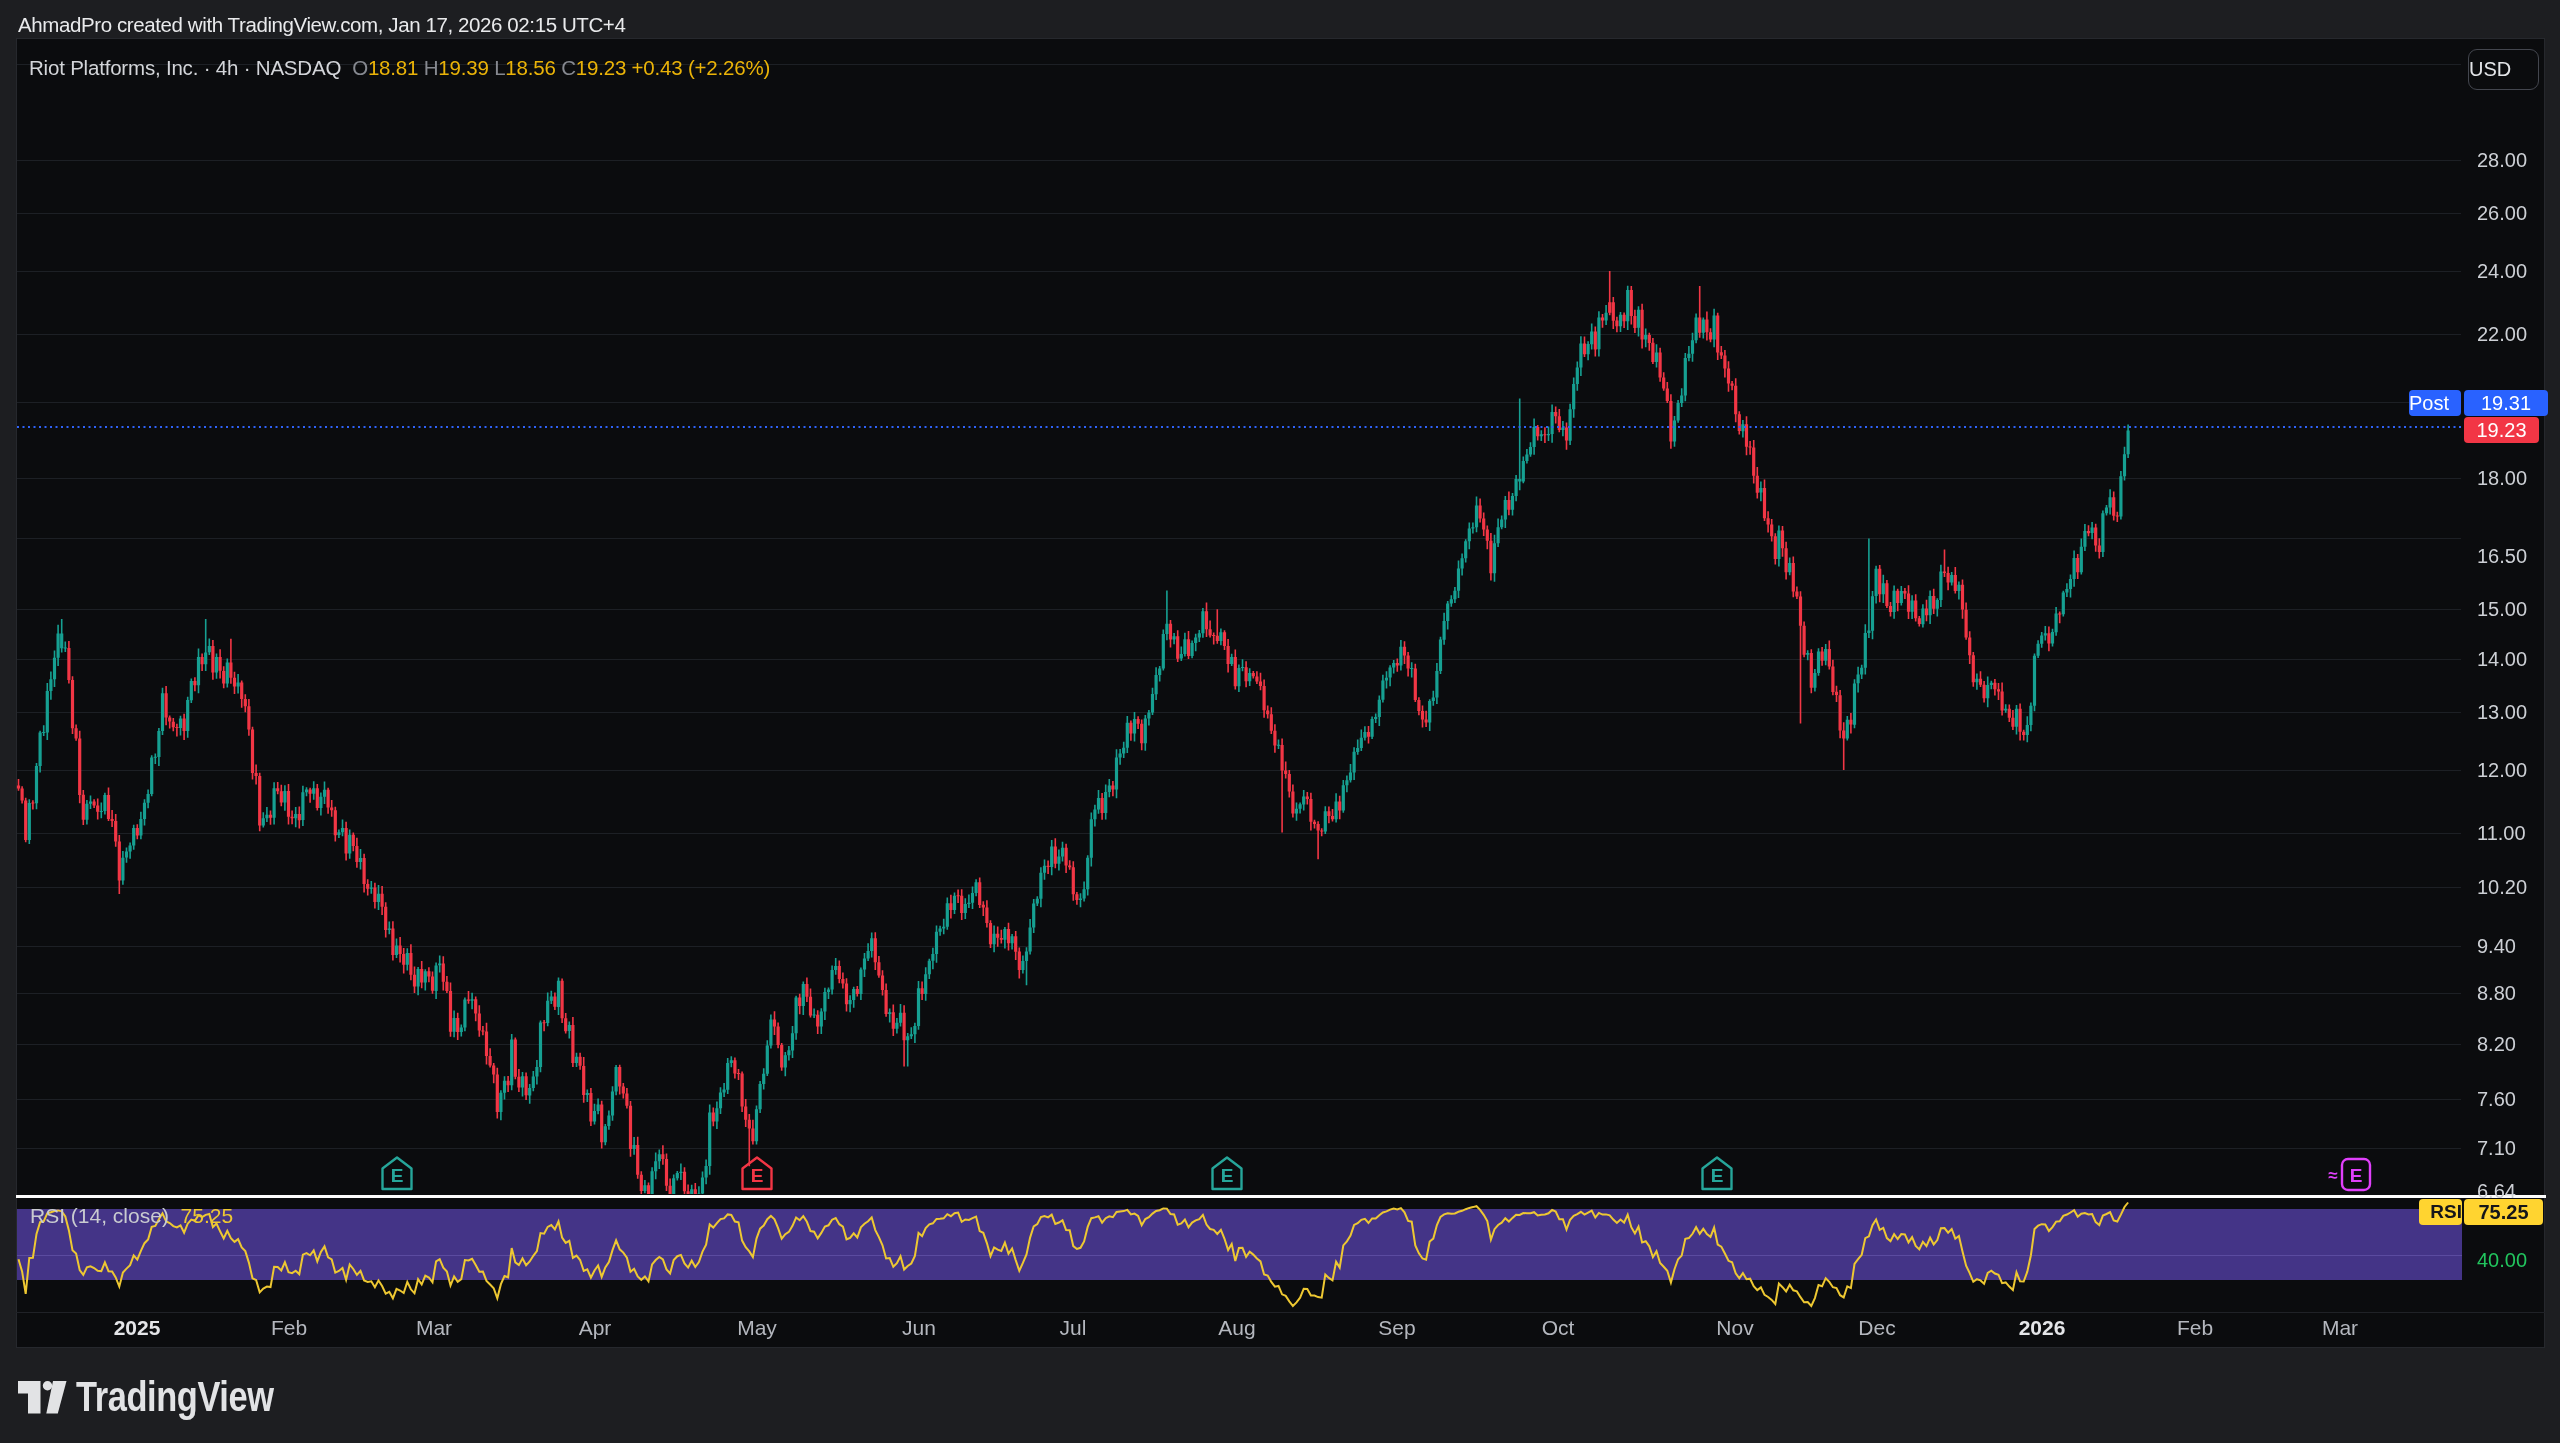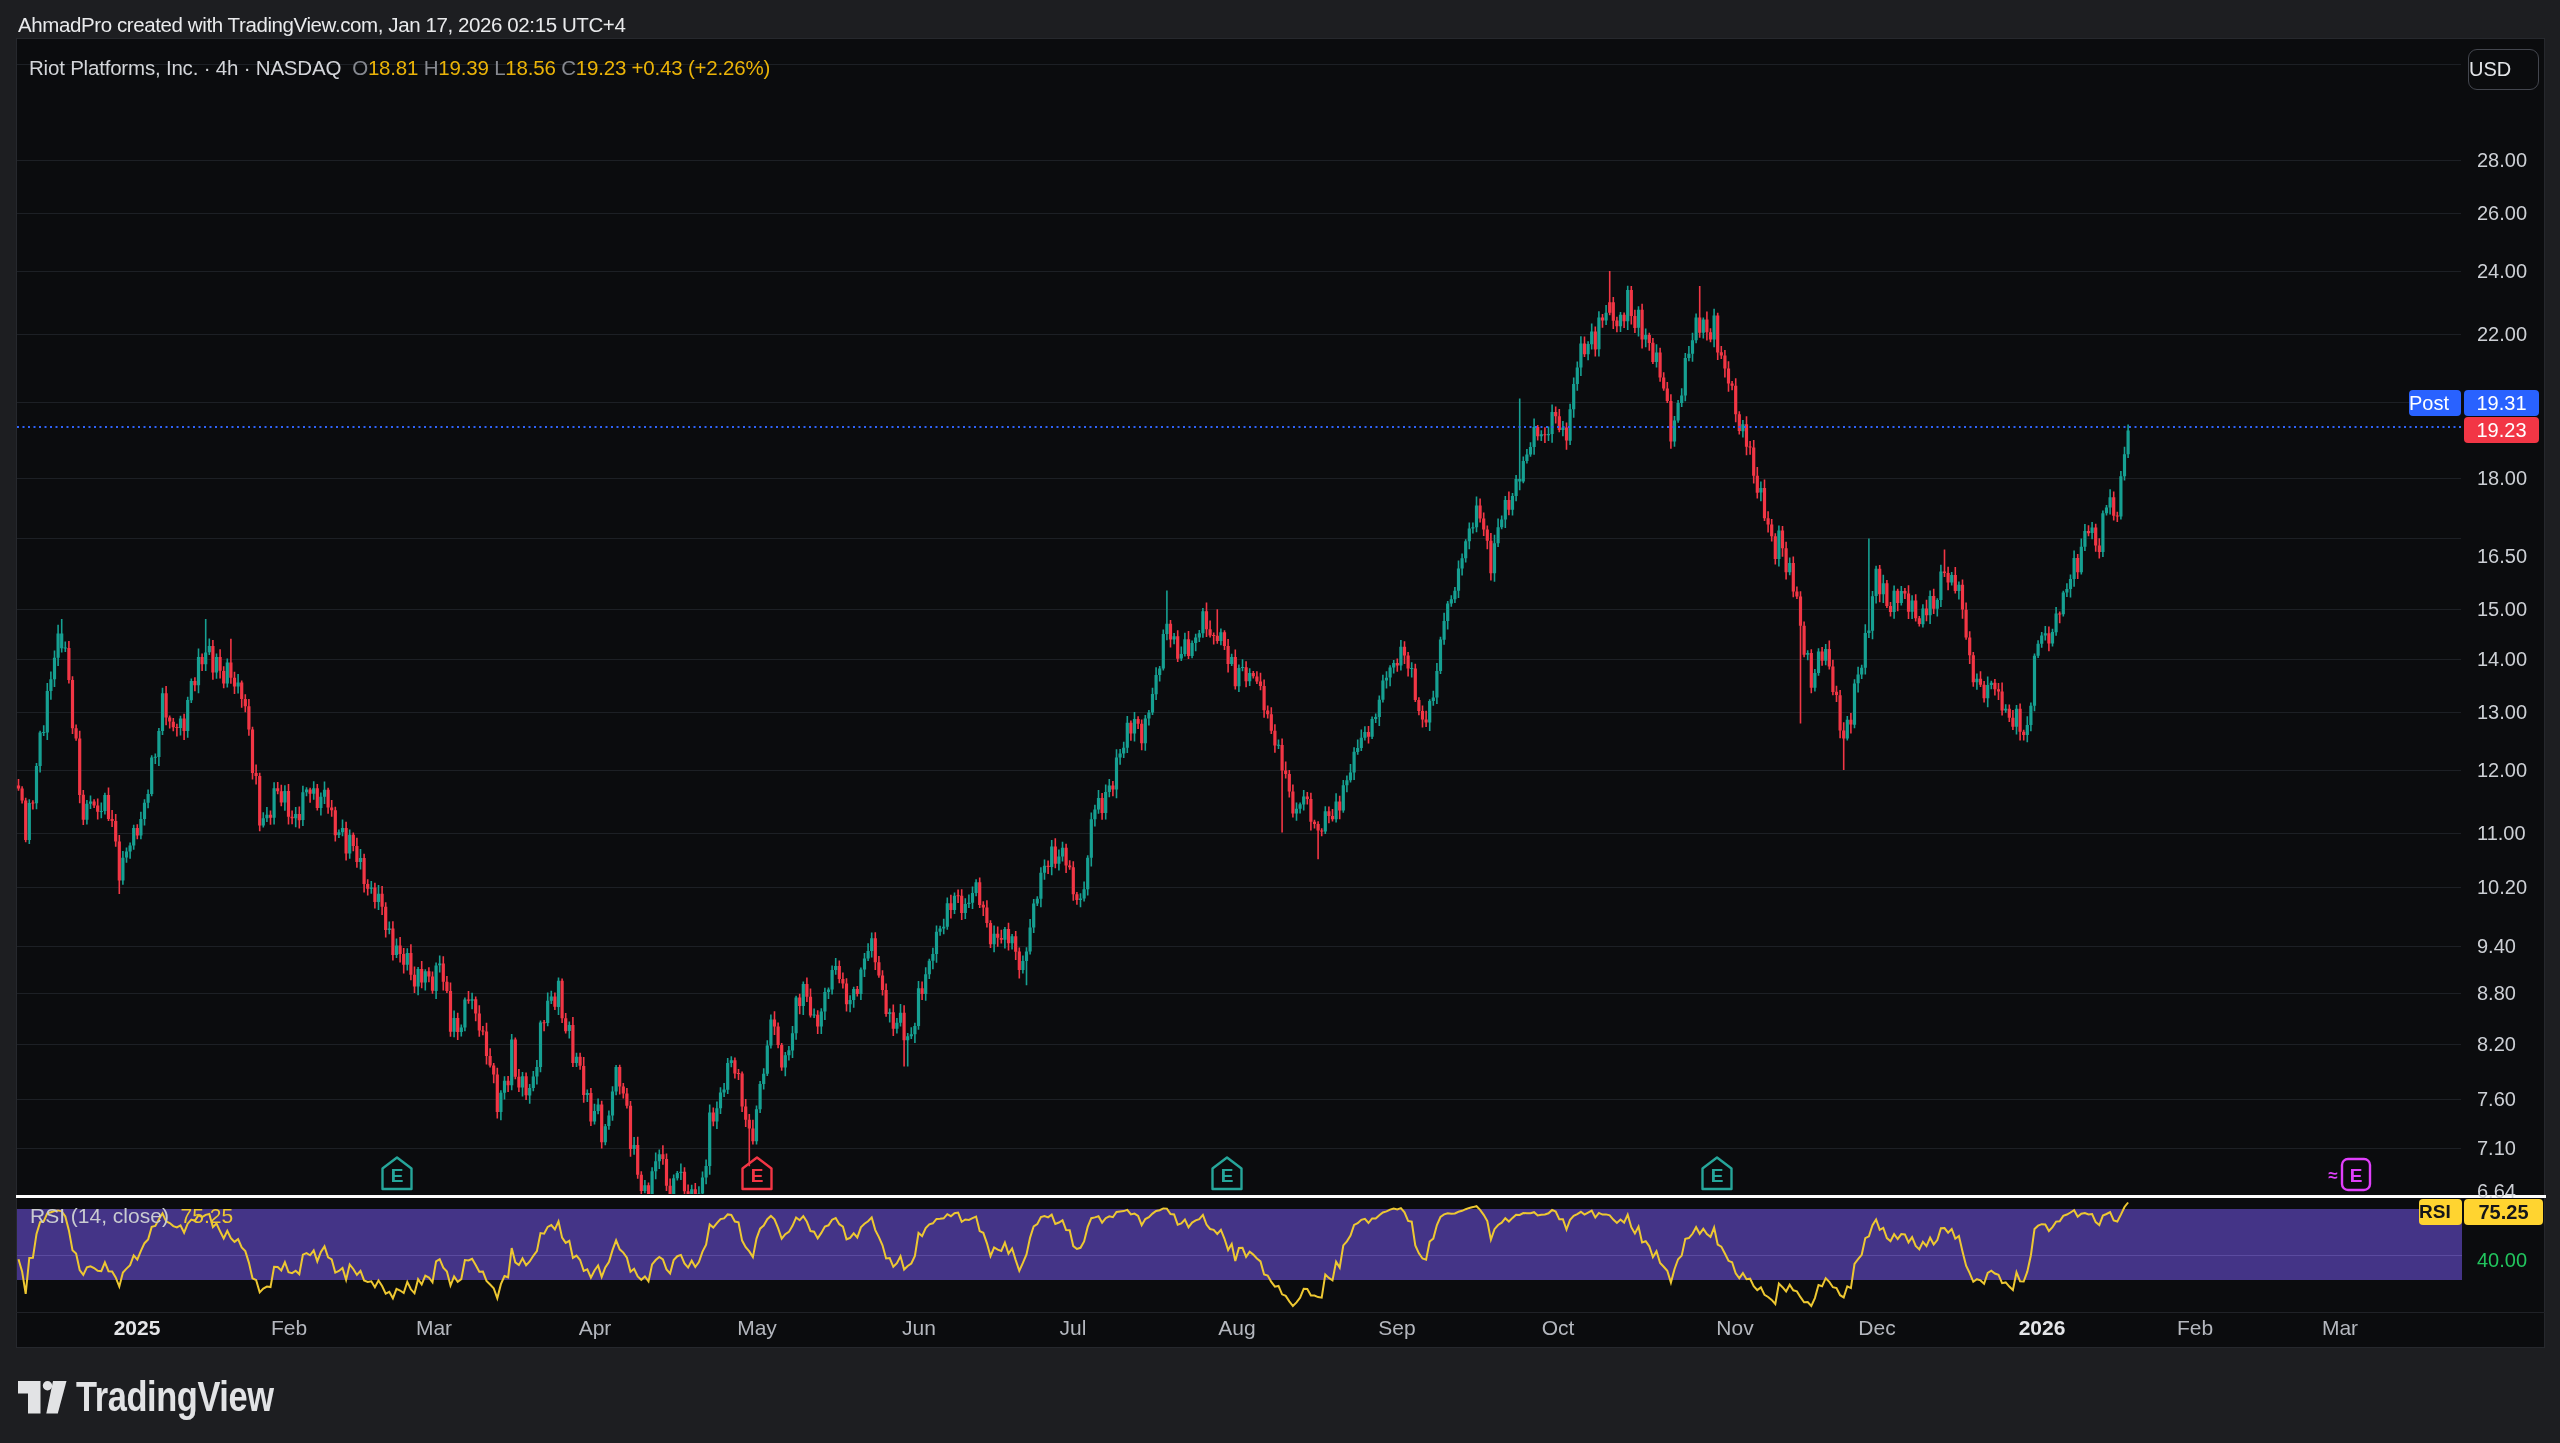--- a/index.html
+++ b/index.html
@@ -5,26 +5,26 @@
 #hdr{position:absolute;left:18px;top:13px;font-size:20.5px;font-weight:500;color:#e9eaec;letter-spacing:-0.4px}
 #frame{position:absolute;left:16px;top:38px;width:2529px;height:1310px;background:#0b0c0e;border:1px solid #26282d}
 #gfx{position:absolute;left:0;top:0}
 #legend{position:absolute;left:29px;top:56px;font-size:20.5px;color:#d3d5d9;letter-spacing:-0.2px;white-space:nowrap}
 #legend .g{color:#868990}
 #legend .t{color:#eab308}
 .pl{position:absolute;left:2477px;width:70px;font-size:20px;color:#cdd0d5;line-height:26px}
 .ml{position:absolute;top:1316px;font-size:21px;color:#b4b7be;transform:translateX(-50%)}
 .ml.yr{font-weight:700;color:#e4e5e8}
 #post{position:absolute;left:2409px;top:390px;width:52px;height:26px;background:#2962ff;border-radius:4px;color:#fff;font-size:20px;text-align:left;line-height:26px}
-#pv1{position:absolute;left:2464px;top:390px;width:75px;height:26px;background:#2962ff;border-radius:4px;color:#fff;font-size:20px;text-align:center;line-height:26px}
+#pv1{position:absolute;left:2464px;top:390px;width:84px;height:26px;background:#2962ff;border-radius:4px;color:#fff;font-size:20px;text-align:center;line-height:26px}
 #pv2{position:absolute;left:2464px;top:417px;width:75px;height:26px;background:#f23645;border-radius:4px;color:#fff;font-size:20px;text-align:center;line-height:26px}
 #usd{position:absolute;left:2468px;top:49px;width:71px;height:41px;border:1px solid #43464e;border-radius:9px;color:#e3e5e8;font-size:20px;font-weight:500;text-align:left;line-height:39px}
 #rsileg{position:absolute;left:30px;top:1204px;font-size:21px;color:#c9cbd0;white-space:nowrap}
 #rsileg .v{color:#eec832}
-#rsitag{position:absolute;left:2419px;top:1199px;width:43px;height:26px;background:#ffd430;border-radius:4px;color:#15161a;font-size:19px;font-weight:600;text-align:left;line-height:26px}
+#rsitag{position:absolute;left:2419px;top:1199px;width:43px;height:26px;background:#ffd430;border-radius:4px;color:#15161a;font-size:19px;font-weight:600;text-align:right;line-height:26px}
 #rsival{position:absolute;left:2464px;top:1199px;width:79px;height:26px;background:#ffd430;border-radius:4px;color:#15161a;font-size:20px;font-weight:600;text-align:center;line-height:26px}
 #rl40{position:absolute;left:2477px;top:1249px;font-size:20px;color:#22c55e}
 #logo{position:absolute;left:18px;top:1371px}
 #logotext{position:absolute;left:76px;top:1372px;font-size:43px;font-weight:700;color:#e2e3e5;letter-spacing:-0.5px;transform:scaleX(0.8);transform-origin:left center}
 </style></head>
 <body>
 <div id="hdr">AhmadPro created with TradingView.com, Jan 17, 2026 02:15 UTC+4</div>
 <div id="frame"></div>
 <svg id="gfx" width="2560" height="1443" viewBox="0 0 2560 1443">
 <rect x="17" y="64" width="2444" height="1" fill="#1d2025"></rect>

